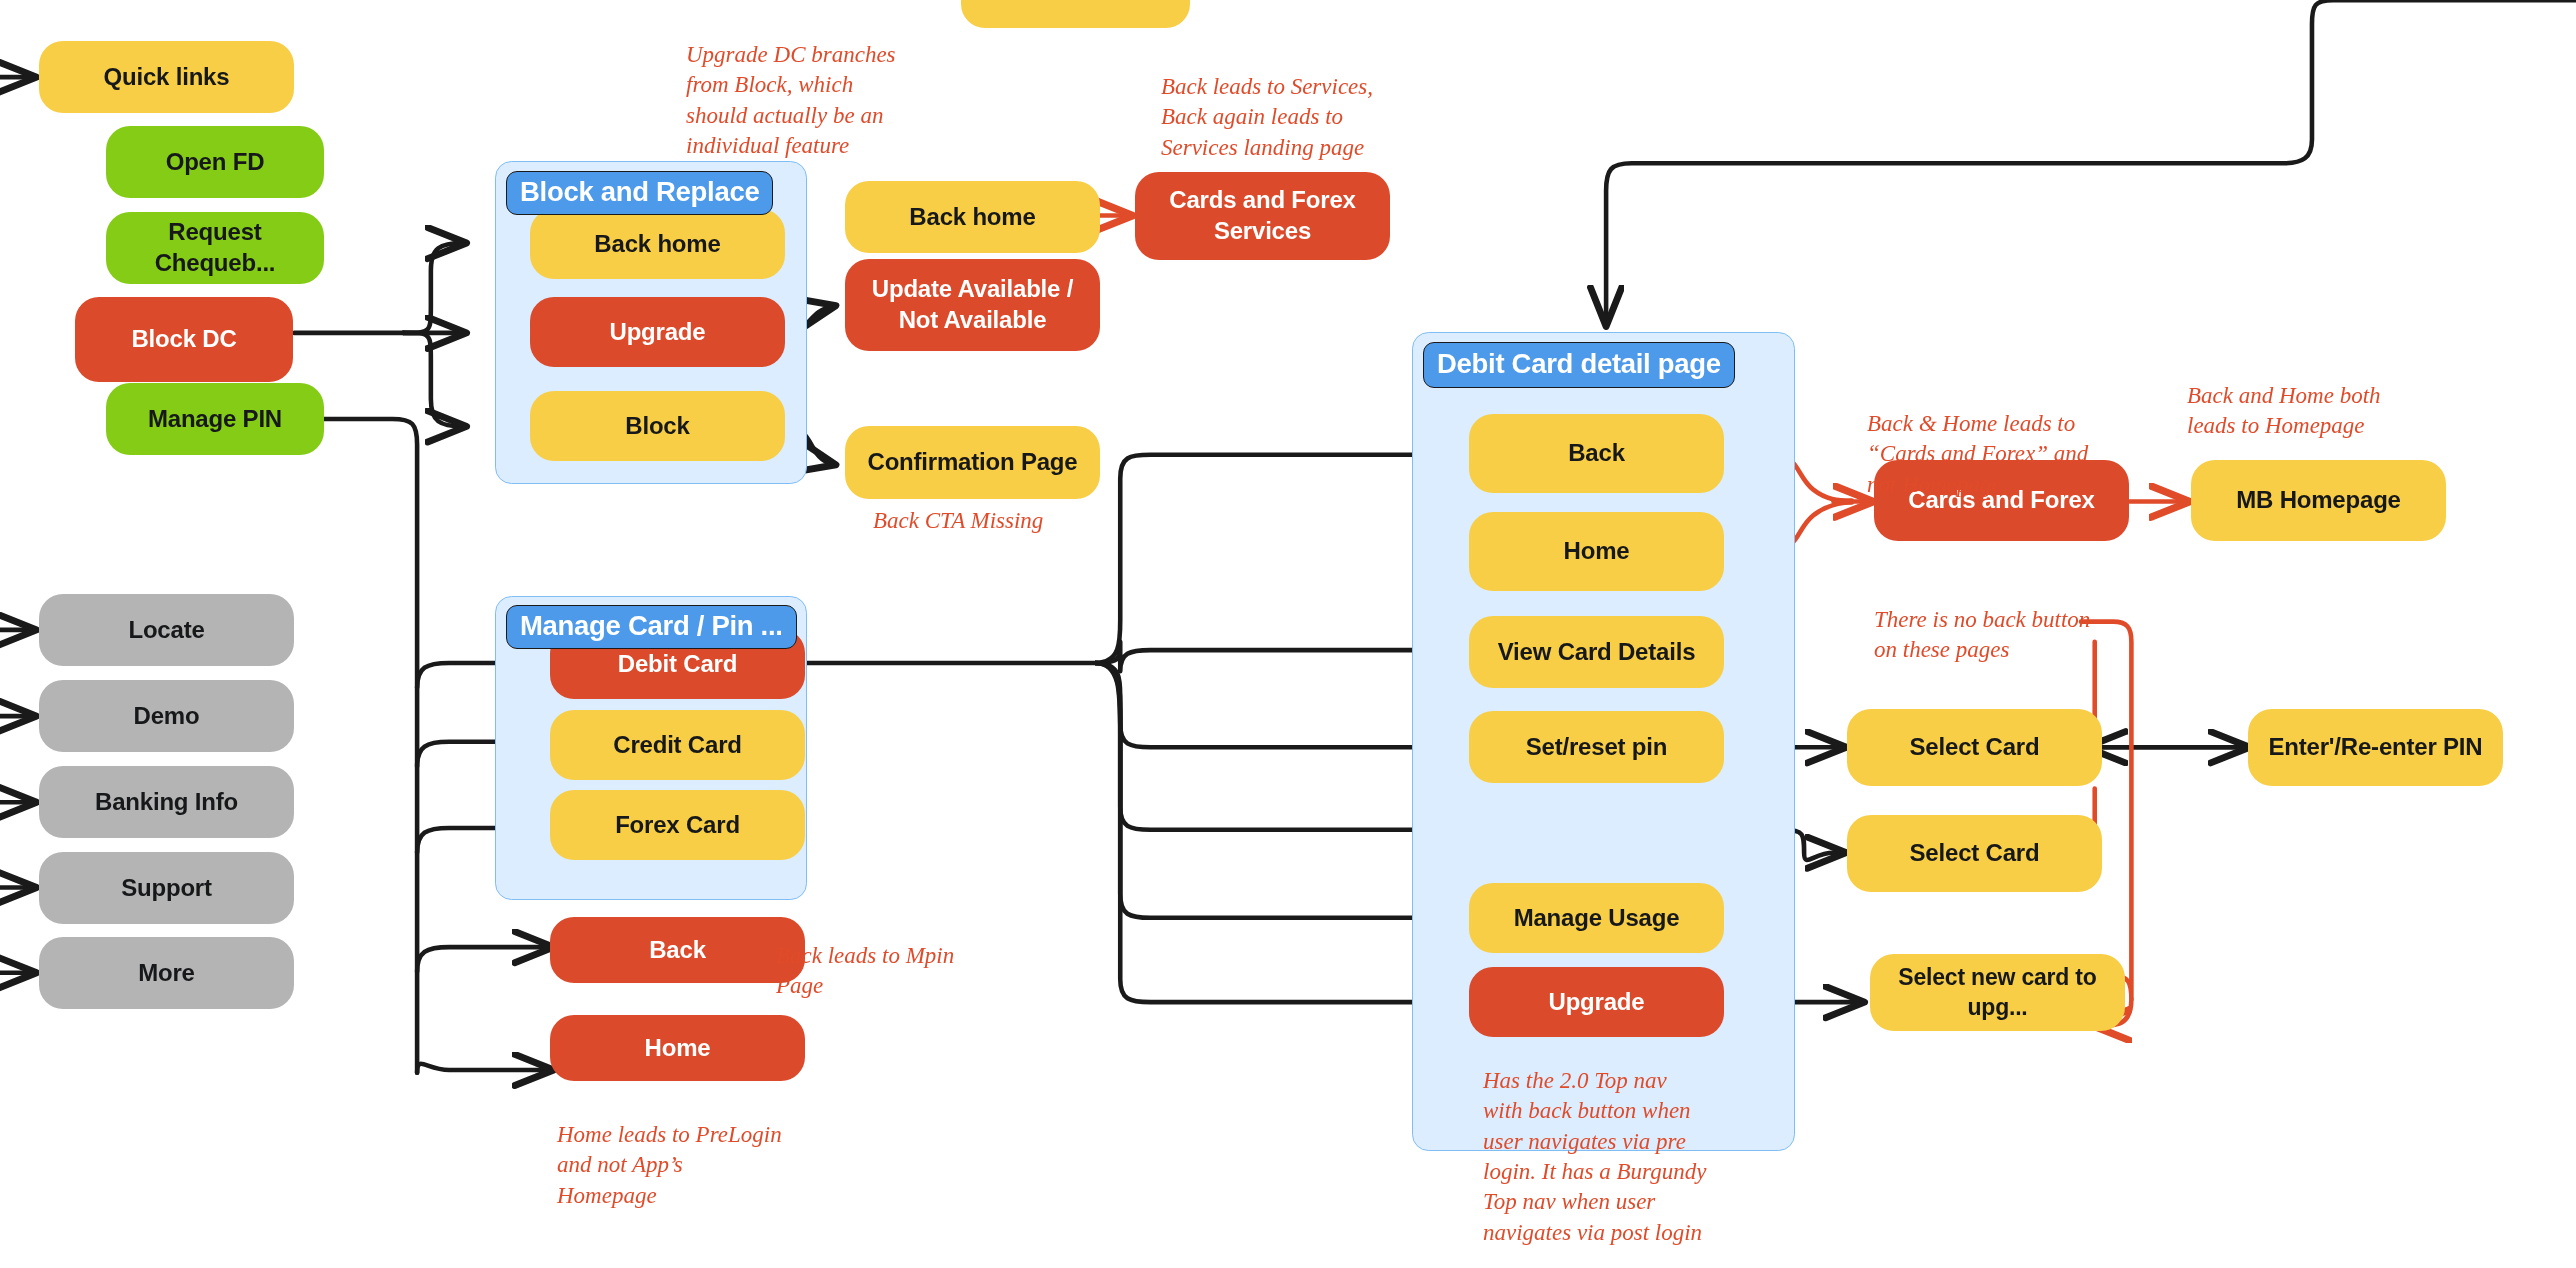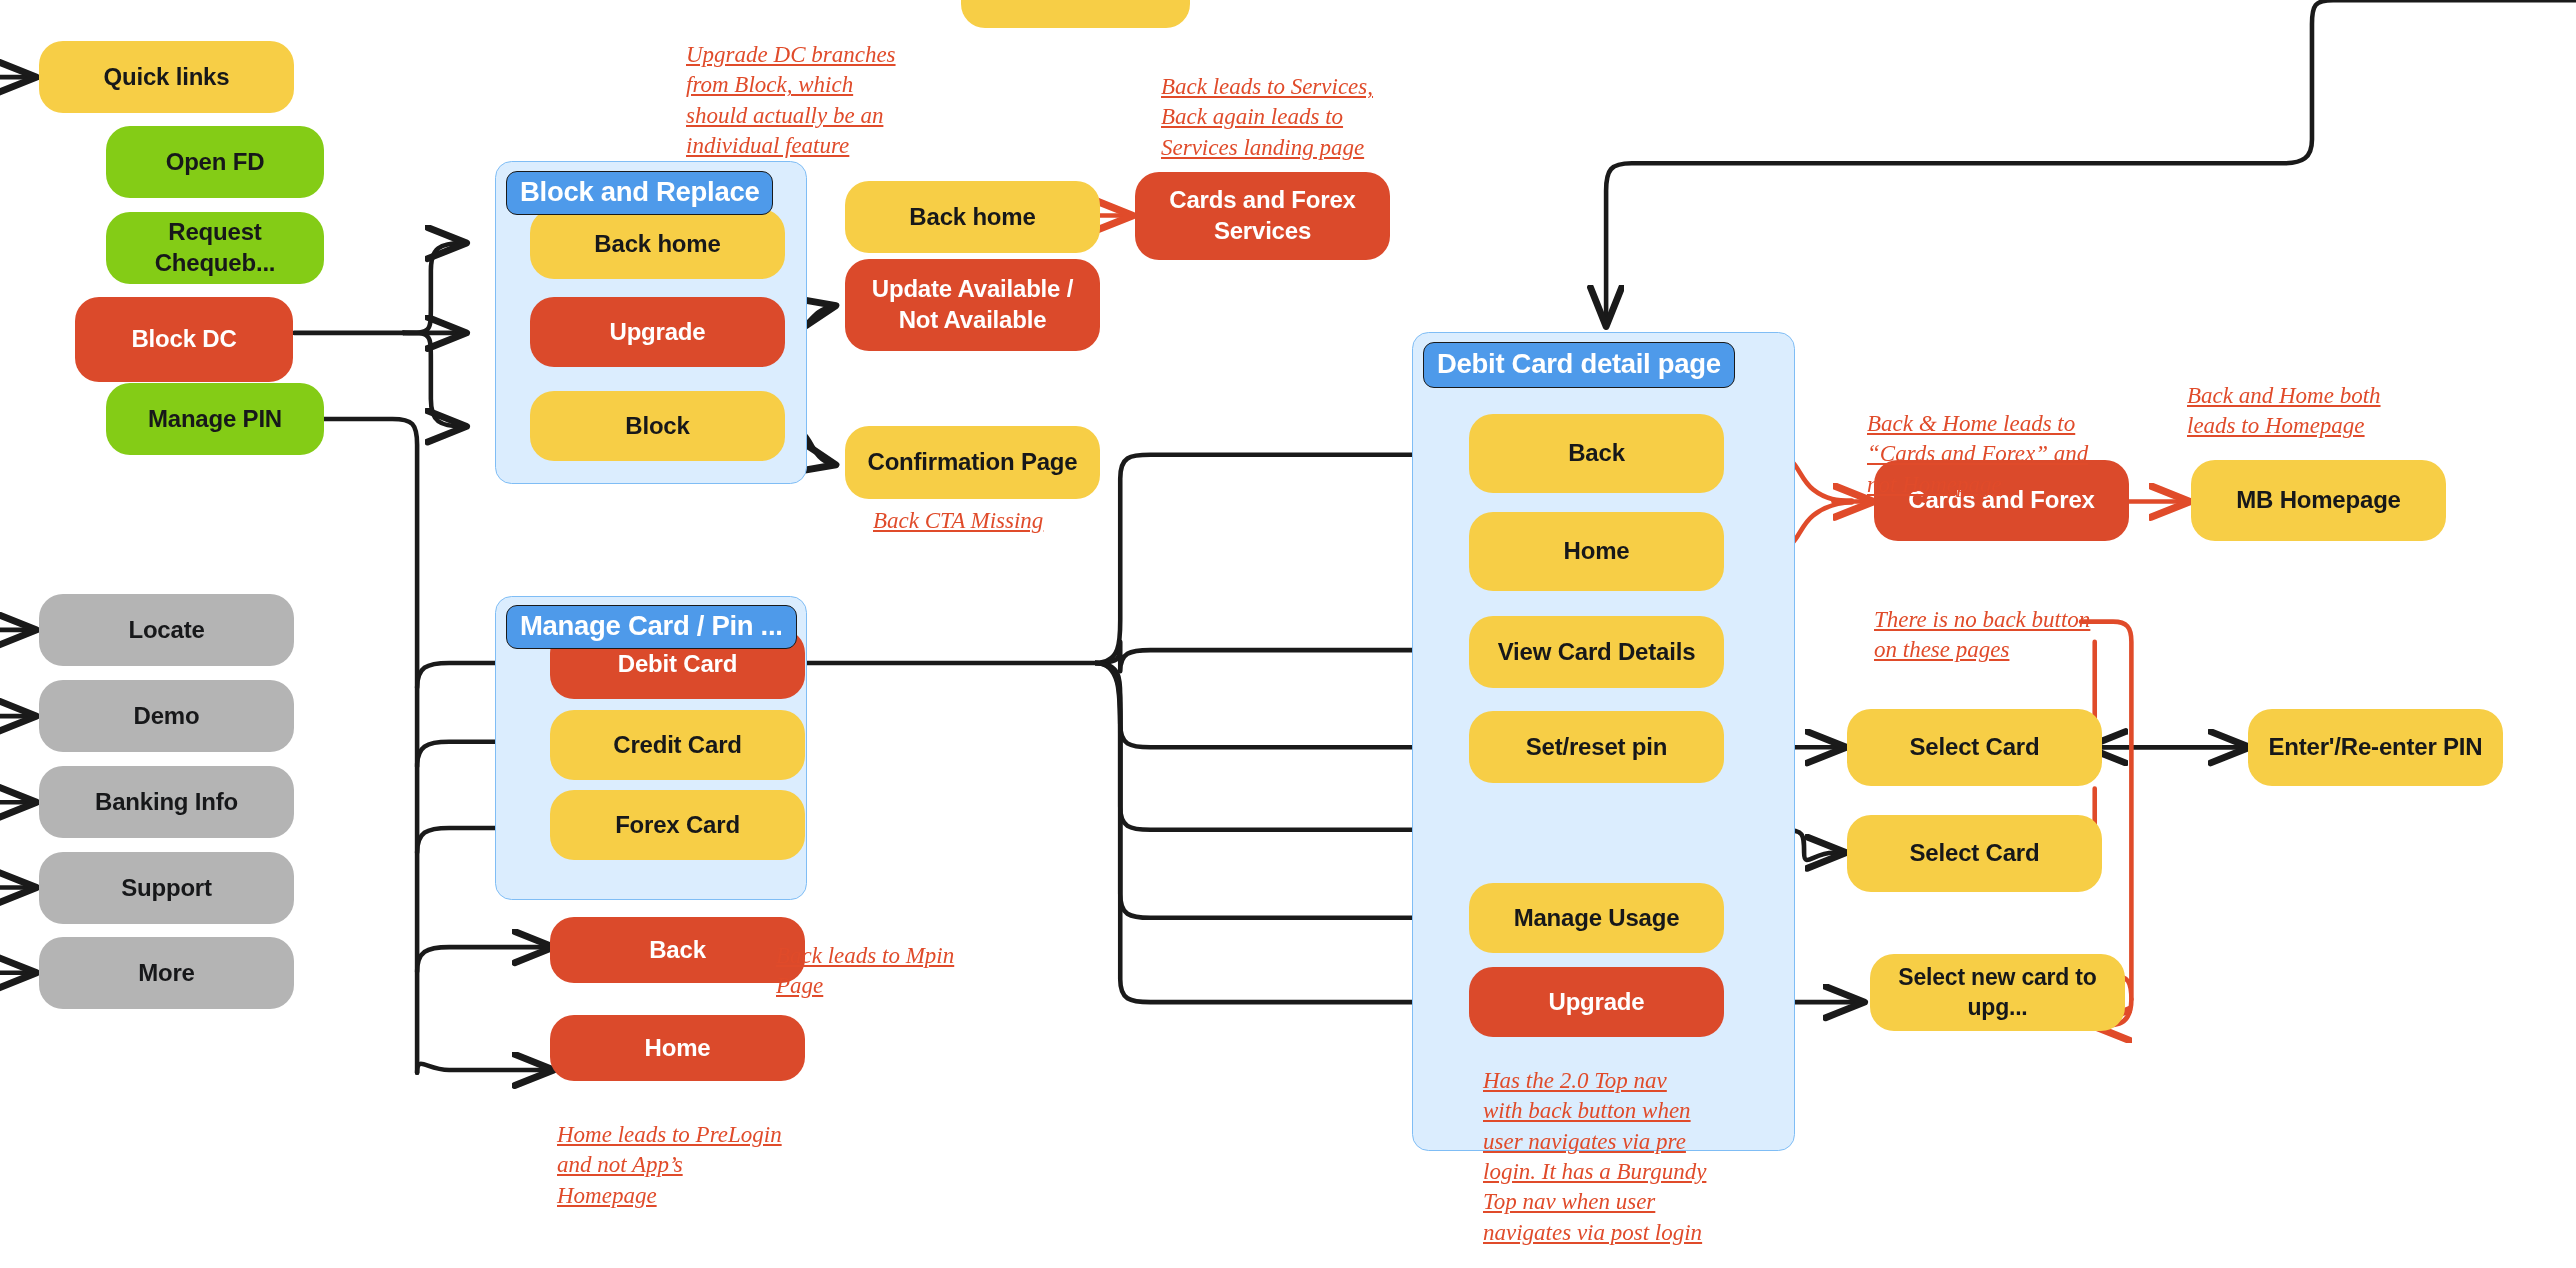--- a/index.html
+++ b/index.html
@@ -69,21 +69,20 @@
   }
   .annot {
     position: absolute;
     color: #E04B2A;
     font-family: "Liberation Serif", serif;
     font-style: italic;
     font-size: 23px;
     line-height: 1.32;
     z-index: 5;
     white-space: pre-line;
-    text-decoration: underline;
   }
 </style>
 </head>
 <body>
 
 <div id="canvas">
 
   <svg class="edges" viewBox="0 0 2810 1384">
     <defs>
       <marker id="arrowK" markerWidth="10" markerHeight="10" refX="8.2" refY="4" orient="auto" markerUnits="strokeWidth">

